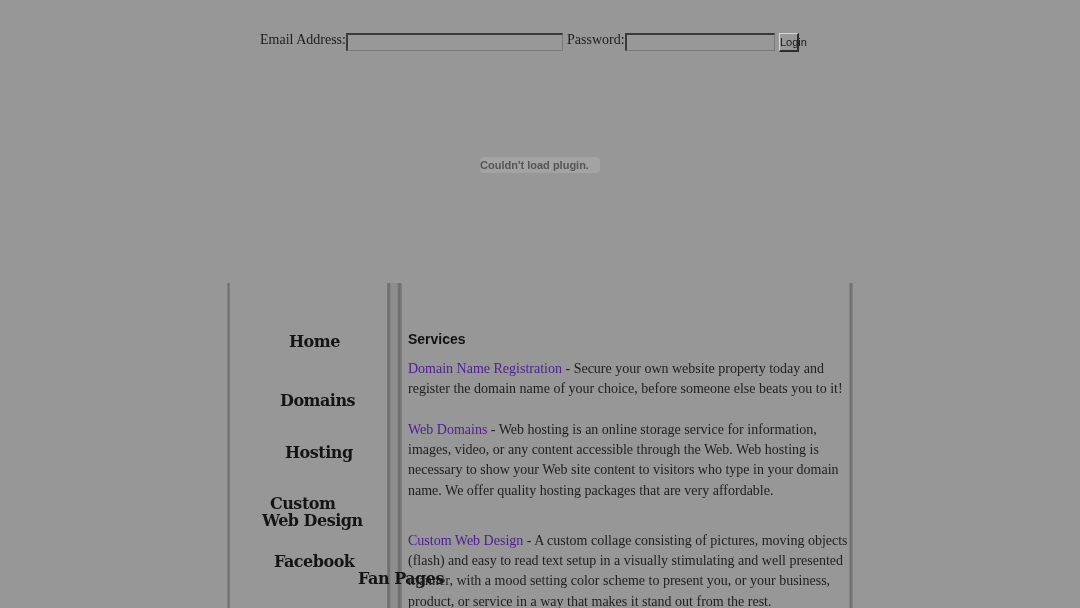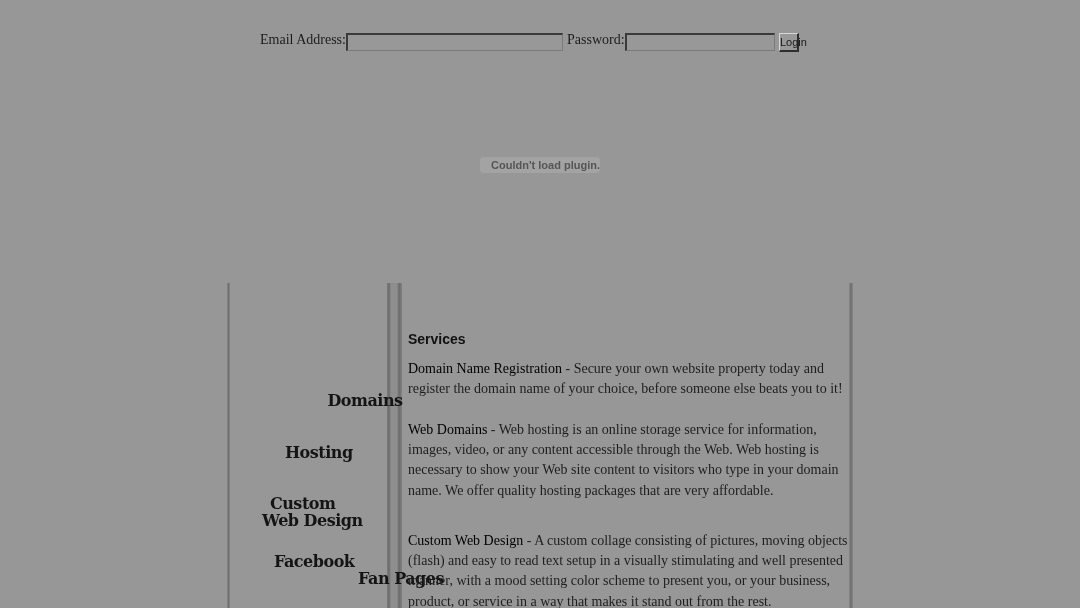--- a/index.html
+++ b/index.html
@@ -59,21 +59,21 @@
       color: #1a1a1a;
       cursor: pointer;
     }
     .plugin-msg {
       position: absolute;
       top: 157px;
       left: 480px;
       width: 120px;
       height: 16px;
       line-height: 16px;
-      text-align: right;
+      text-align: left;
       border-radius: 4px;
       background: #a3a3a3;
       font-family: "Liberation Sans", sans-serif;
       font-weight: bold;
       font-size: 11px;
       color: #555555;
     }
     .pillar {
       position: absolute;
       top: 283px;
@@ -121,21 +121,21 @@
       position: absolute;
       left: 0;
       width: 440px;
       font-family: "Liberation Serif", serif;
       font-size: 14px;
       line-height: 20.2px;
       color: #1e1e1e;
       margin: 0;
     }
     .service a {
-      color: #000000;
+      color: #4c1d95;
       text-decoration: none;
       cursor: pointer;
     }
   </style>
 </head>
 <body>
 
 <div class="login-bar">
   <span class="lbl" style="left:260px;">Email Address:</span>
   <input type="text" style="left: 346px; width: 214px;" value="">
@@ -144,21 +144,24 @@
   <button>Login</button>
 </div>
 
 <div class="plugin-msg">Couldn't load plugin.</div>
 
 <div class="pillar" style="left:227px; width:3px;"></div>
 <div class="pillar" style="left:387px; width:15px; background: linear-gradient(to right, #7c7c7c 0px, #6a6a6a 2px, #8e8e8e 4px, #8e8e8e 10px, #6a6a6a 12px, #828282 15px);"></div>
 <div class="pillar" style="left:849px; width:4px;"></div>
 
 <nav class="nav">
-  <a class="nav-item" style="top:109px; left:50px;text-align:center;">
+  <a class="nav-item" style="top:50px; left:59px;">
+    <span>Home</span>
+  </a>
+  <a class="nav-item" style="top:109px; left:50px;">
     <span>Domains</span>
   </a>
   <a class="nav-item" style="top:161px; left:55px;">
     <span>Hosting</span>
   </a>
   <a class="nav-item" style="top:212px; left:32px;">
     <span style="padding-left:8px;">Custom</span>
     <span>Web Design</span>
   </a>
   <a class="nav-item" style="top:270px; left:44px;">

